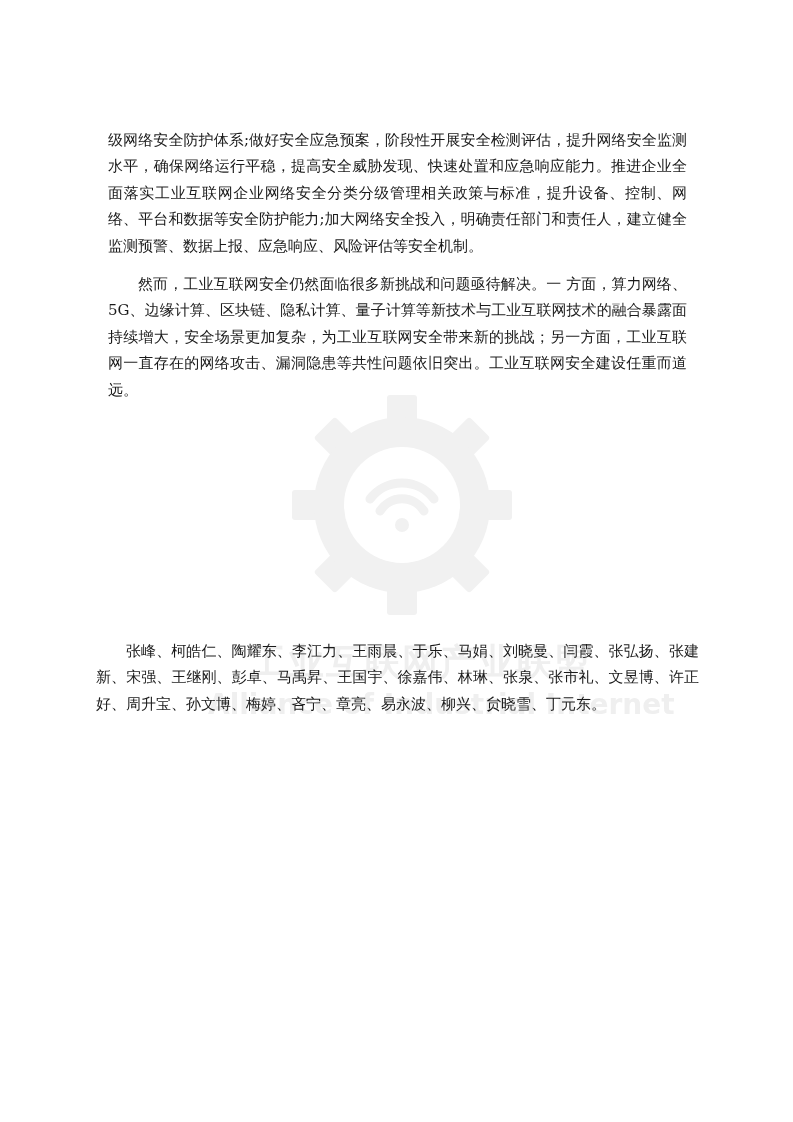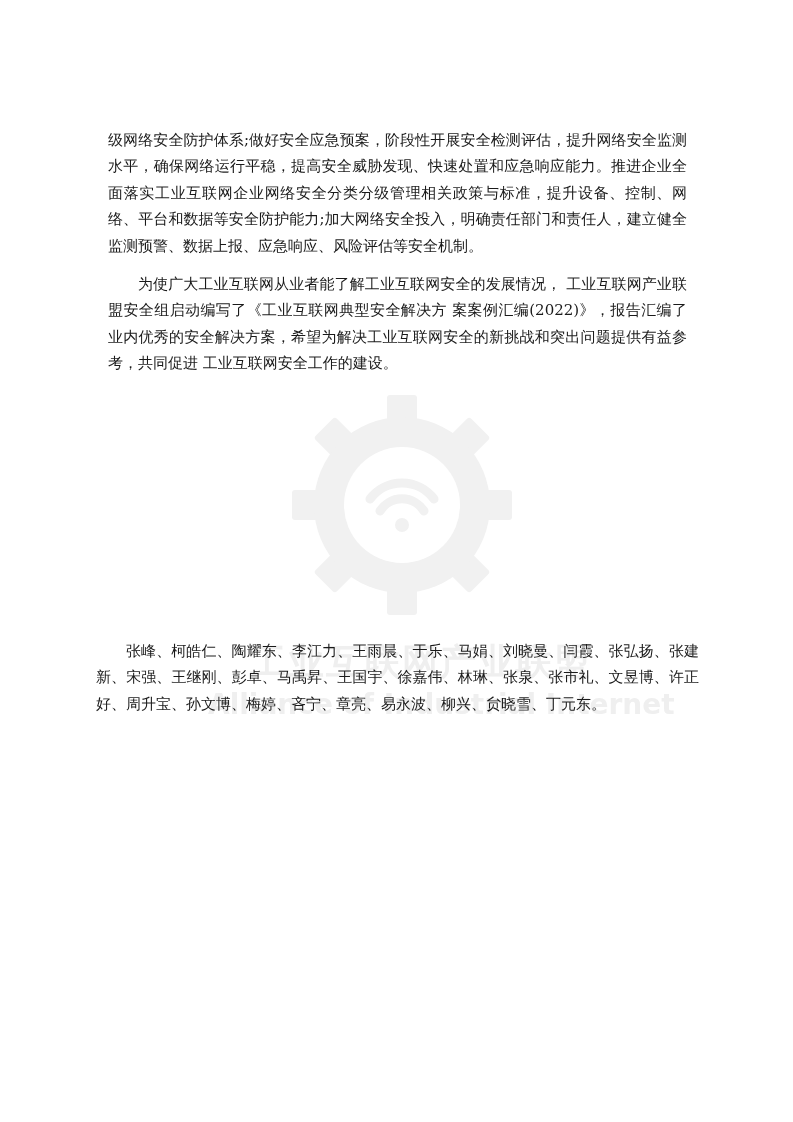--- a/index.html
+++ b/index.html
@@ -127,18 +127,18 @@
         <path d="M88 116 A26 26 0 0 1 132 116"></path>
       </g>
       <circle cx="110" cy="130" r="7" fill="#f1f1f1"></circle>
     </svg>
     <div class="watermark-cn">工业互联网产业联盟</div>
     <div class="watermark-en">Alliance of Industrial Internet</div>
   </div>
 
   <div class="content">
     <p class="para">级网络安全防护体系;做好安全应急预案，阶段性开展安全检测评估，提升网络安全监测水平，确保网络运行平稳，提高安全威胁发现、快速处置和应急响应能力。推进企业全面落实工业互联网企业网络安全分类分级管理相关政策与标准，提升设备、控制、网络、平台和数据等安全防护能力;加大网络安全投入，明确责任部门和责任人，建立健全监测预警、数据上报、应急响应、风险评估等安全机制。</p>
-    <p class="para indent">为使广大工业互联网从业者能了解工业互联网安全的发展情况， 工业互联网产业联盟安全组启动编写了《工业互联网典型安全解决方 案案例汇编(2022)》，报告汇编了业内优秀的安全解决方案，希望为解决工业互联网安全的新挑战和突出问题提供有益参考，共同促进 工业互联网安全工作的建设。</p>
+    <p class="para indent">然而，工业互联网安全仍然面临很多新挑战和问题亟待解决。一 方面，算力网络、5G、边缘计算、区块链、隐私计算、量子计算等新技术与工业互联网技术的融合暴露面持续增大，安全场景更加复杂，为工业互联网安全带来新的挑战；另一方面，工业互联网一直存在的网络攻击、漏洞隐患等共性问题依旧突出。工业互联网安全建设任重而道远。</p>
   </div>
 
   <p class="members">张峰、柯皓仁、陶耀东、李江力、王雨晨、于乐、马娟、刘晓曼、闫霞、张弘扬、张建新、宋强、王继刚、彭卓、马禹昇、王国宇、徐嘉伟、林琳、张泉、张市礼、文昱博、许正好、周升宝、孙文博、梅婷、吝宁、章亮、易永波、柳兴、贠晓雪、丁元东。</p>
 
 </div>
 
 </body></html>

